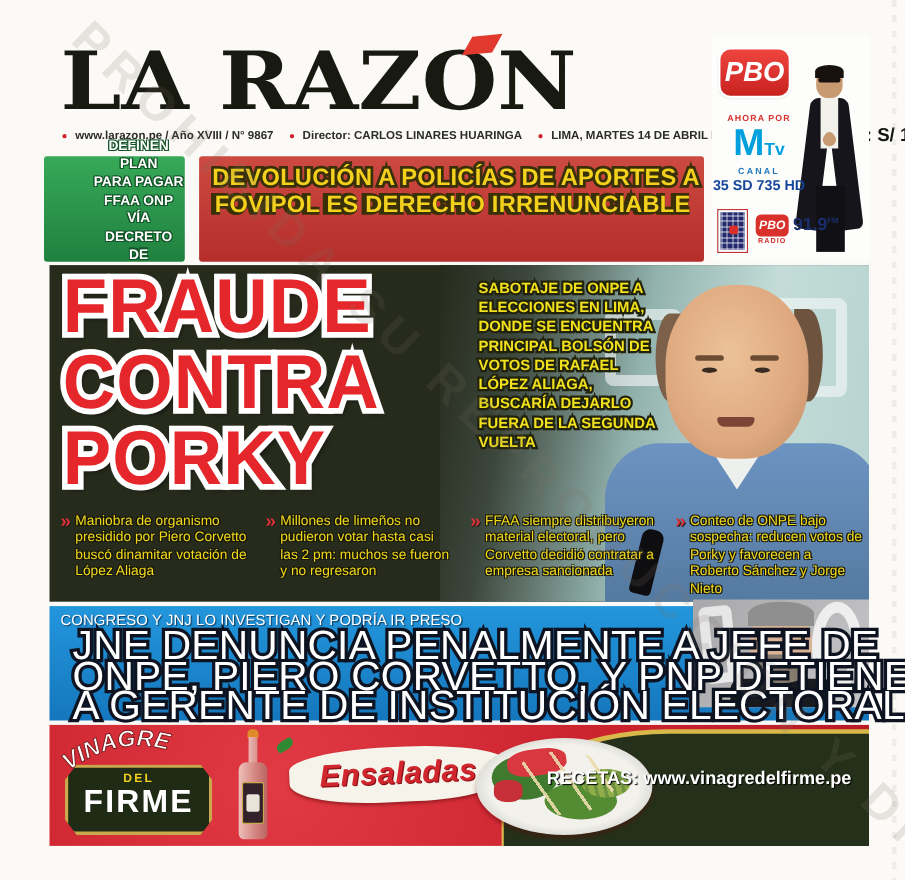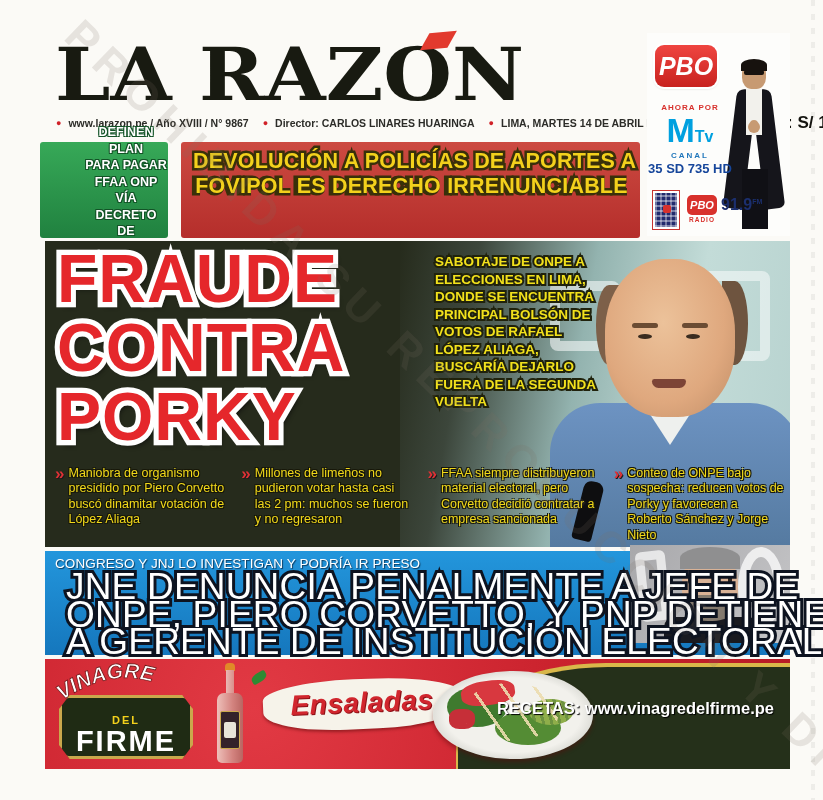--- a/index.html
+++ b/index.html
@@ -182,21 +182,21 @@
   .vad-wave-edge { position:absolute; right:-4px; top:4px; width:338px; height:110px;
     background:#d9b84a; border-top-left-radius:150px 80px; }
   .vad-wave { position:absolute; right:-4px; top:8px; width:336px; height:110px;
     background:#25301a; border-top-left-radius:150px 80px; }
   .vad-brand { position:absolute; left:6px; top:2px; width:150px; height:106px; }
   .vb-arc { position:absolute; left:0; top:0; width:150px; height:44px; }
   .vb-badge { position:absolute; left:8px; top:34px; width:134px; height:64px;
     background:#1f2b14; border:3px solid #caa84c; border-radius:10px;
     clip-path:polygon(8% 0,92% 0,100% 22%,100% 78%,92% 100%,8% 100%,0 78%,0 22%);
     text-align:center; }
-  .vb-del { color:#f3d11c; font-weight:bold; font-size:11px; letter-spacing:2px; margin-top:16px; }
+  .vb-del { color:#f3d11c; font-weight:bold; font-size:11px; letter-spacing:2px; margin-top:4px; }
   .vb-firme { color:#fff; font-weight:bold; font-size:29px; letter-spacing:2px; line-height:30px; }
   .bottle { position:absolute; left:168px; top:4px; width:34px; height:102px; }
   .bt-cap { position:absolute; left:12px; top:0; width:10px; height:8px; background:#e08a28;
     border-radius:4px 4px 0 0; }
   .bt-neck { position:absolute; left:13px; top:7px; width:8px; height:26px;
     background:linear-gradient(90deg,#e9b9b4,#d98f8a); }
   .bt-body { position:absolute; left:4px; top:30px; width:26px; height:70px;
     background:linear-gradient(90deg,#eec0ba,#d3837f 60%,#b96561); border-radius:7px 7px 5px 5px; }
   .bt-label { position:absolute; left:7px; top:48px; width:20px; height:38px;
     background:#34222a; border-radius:2px; border:1px solid #caa84c; }

